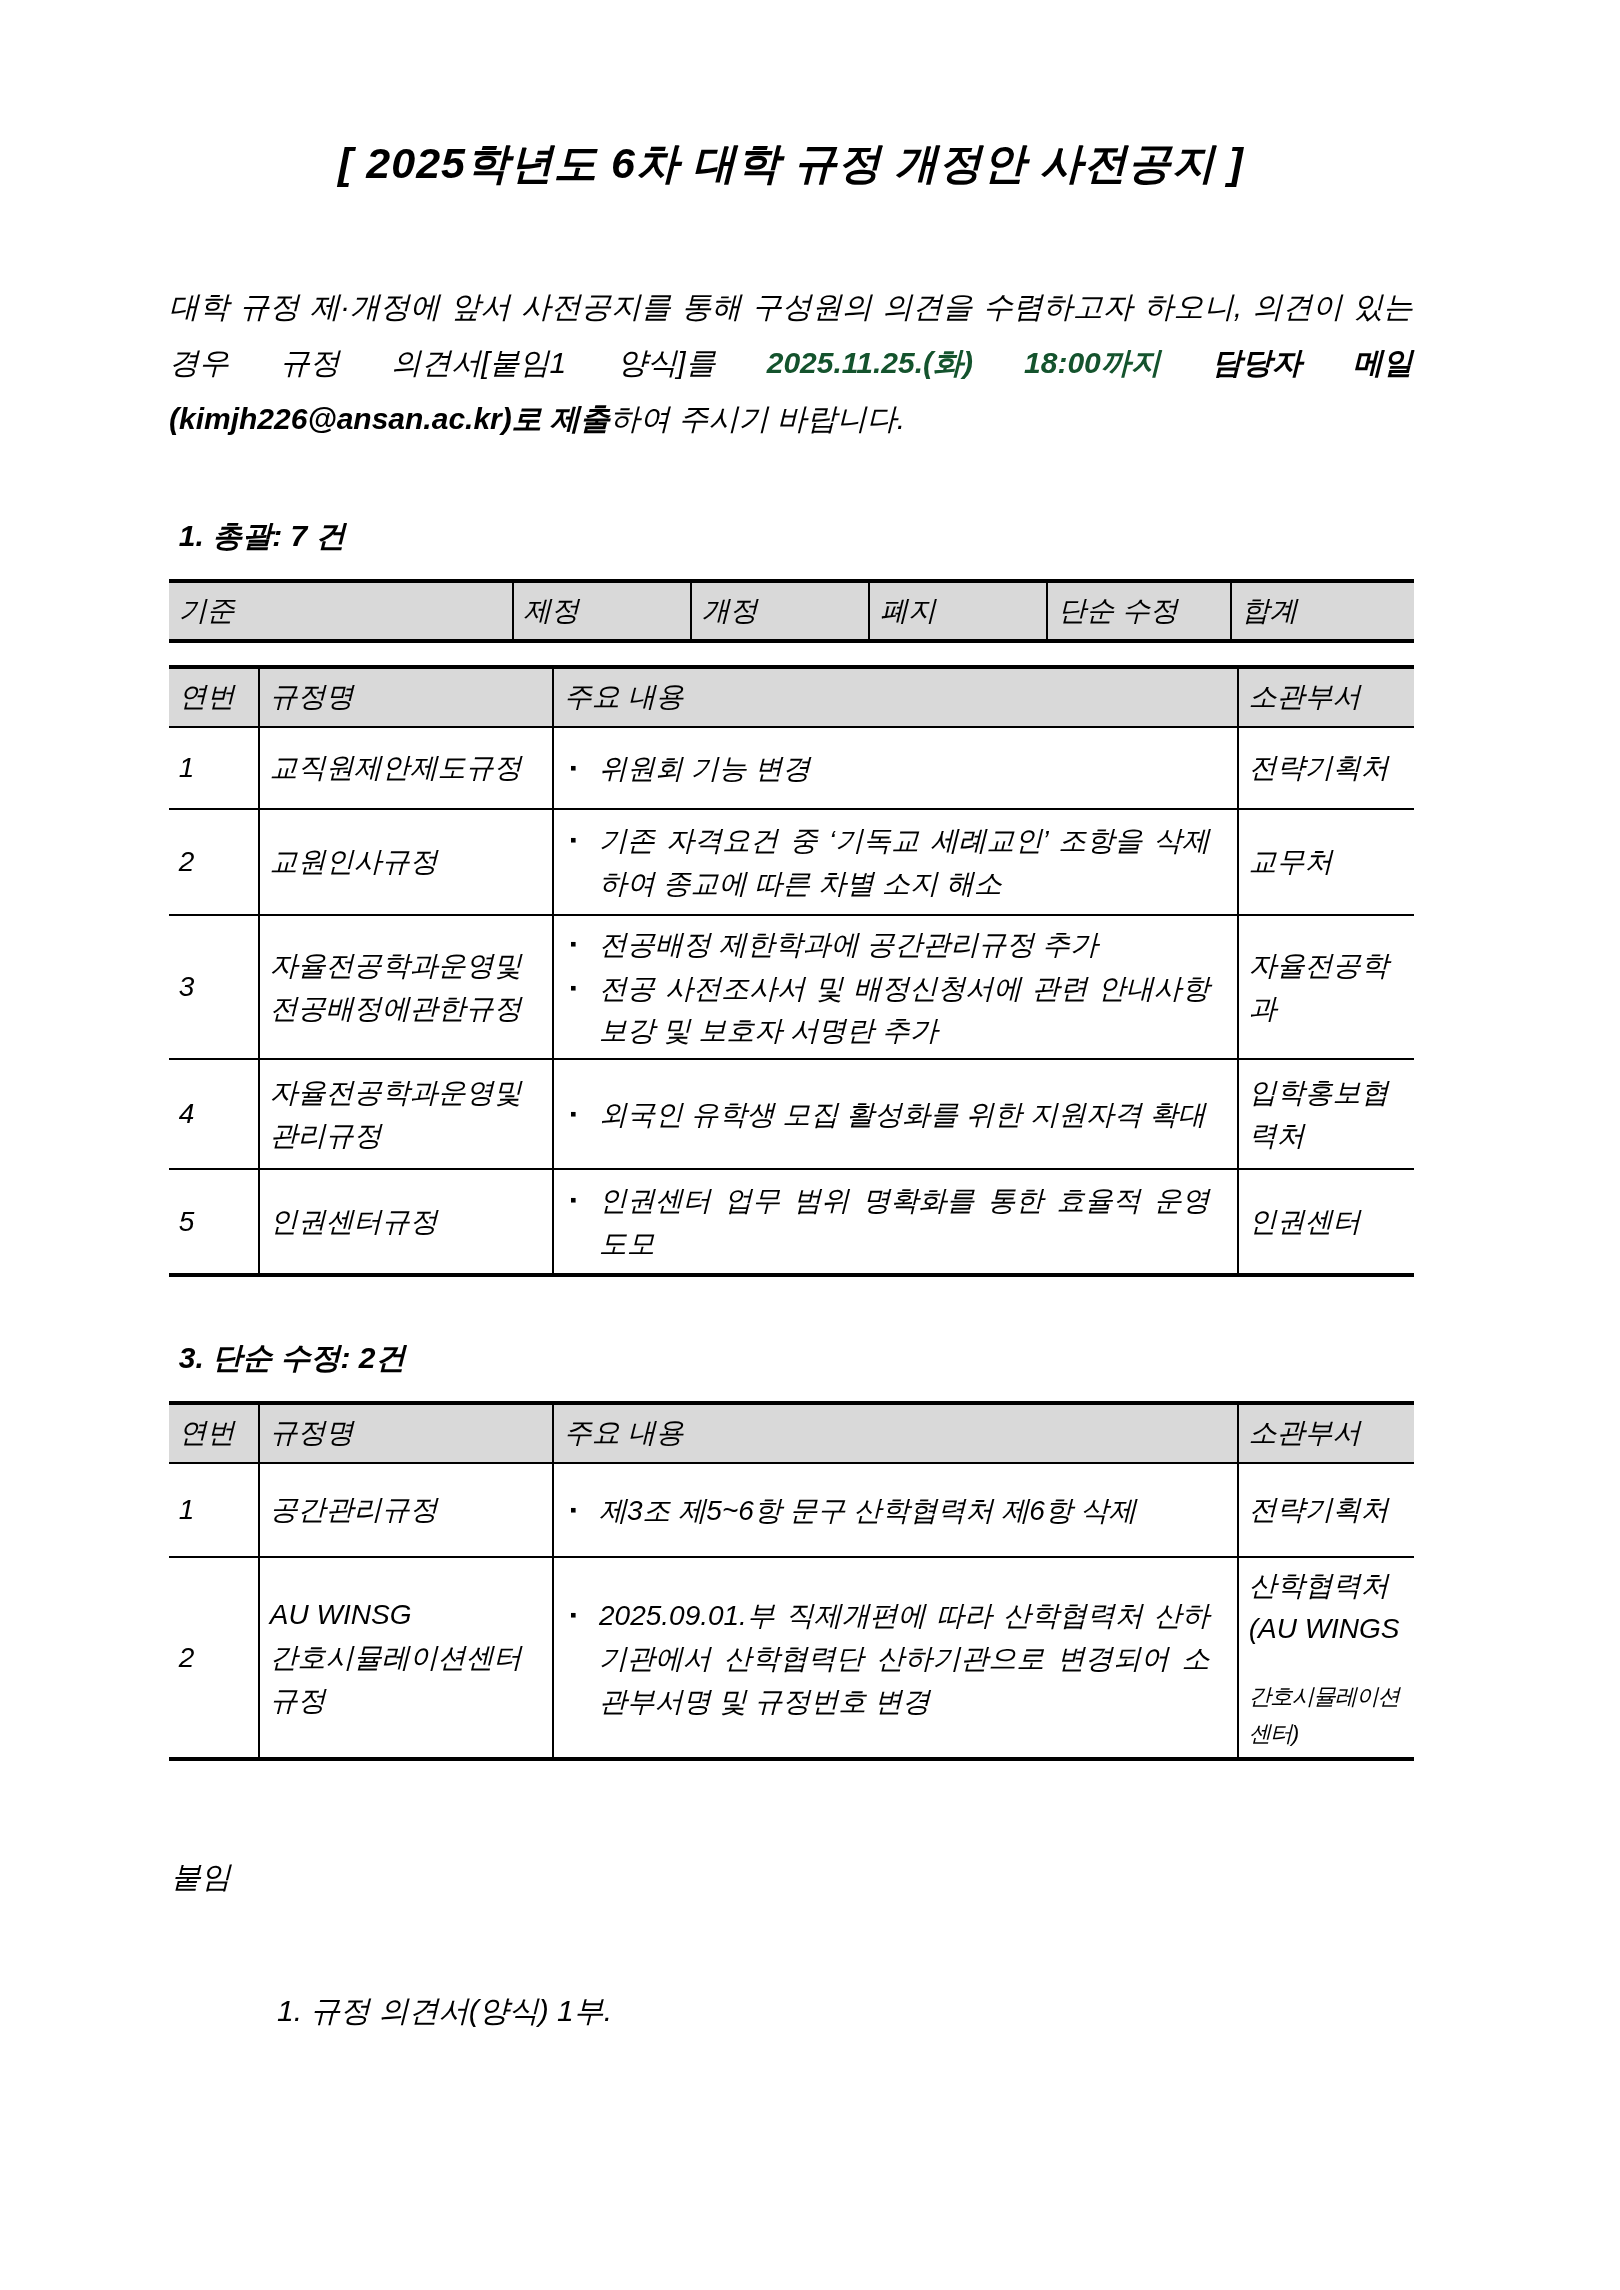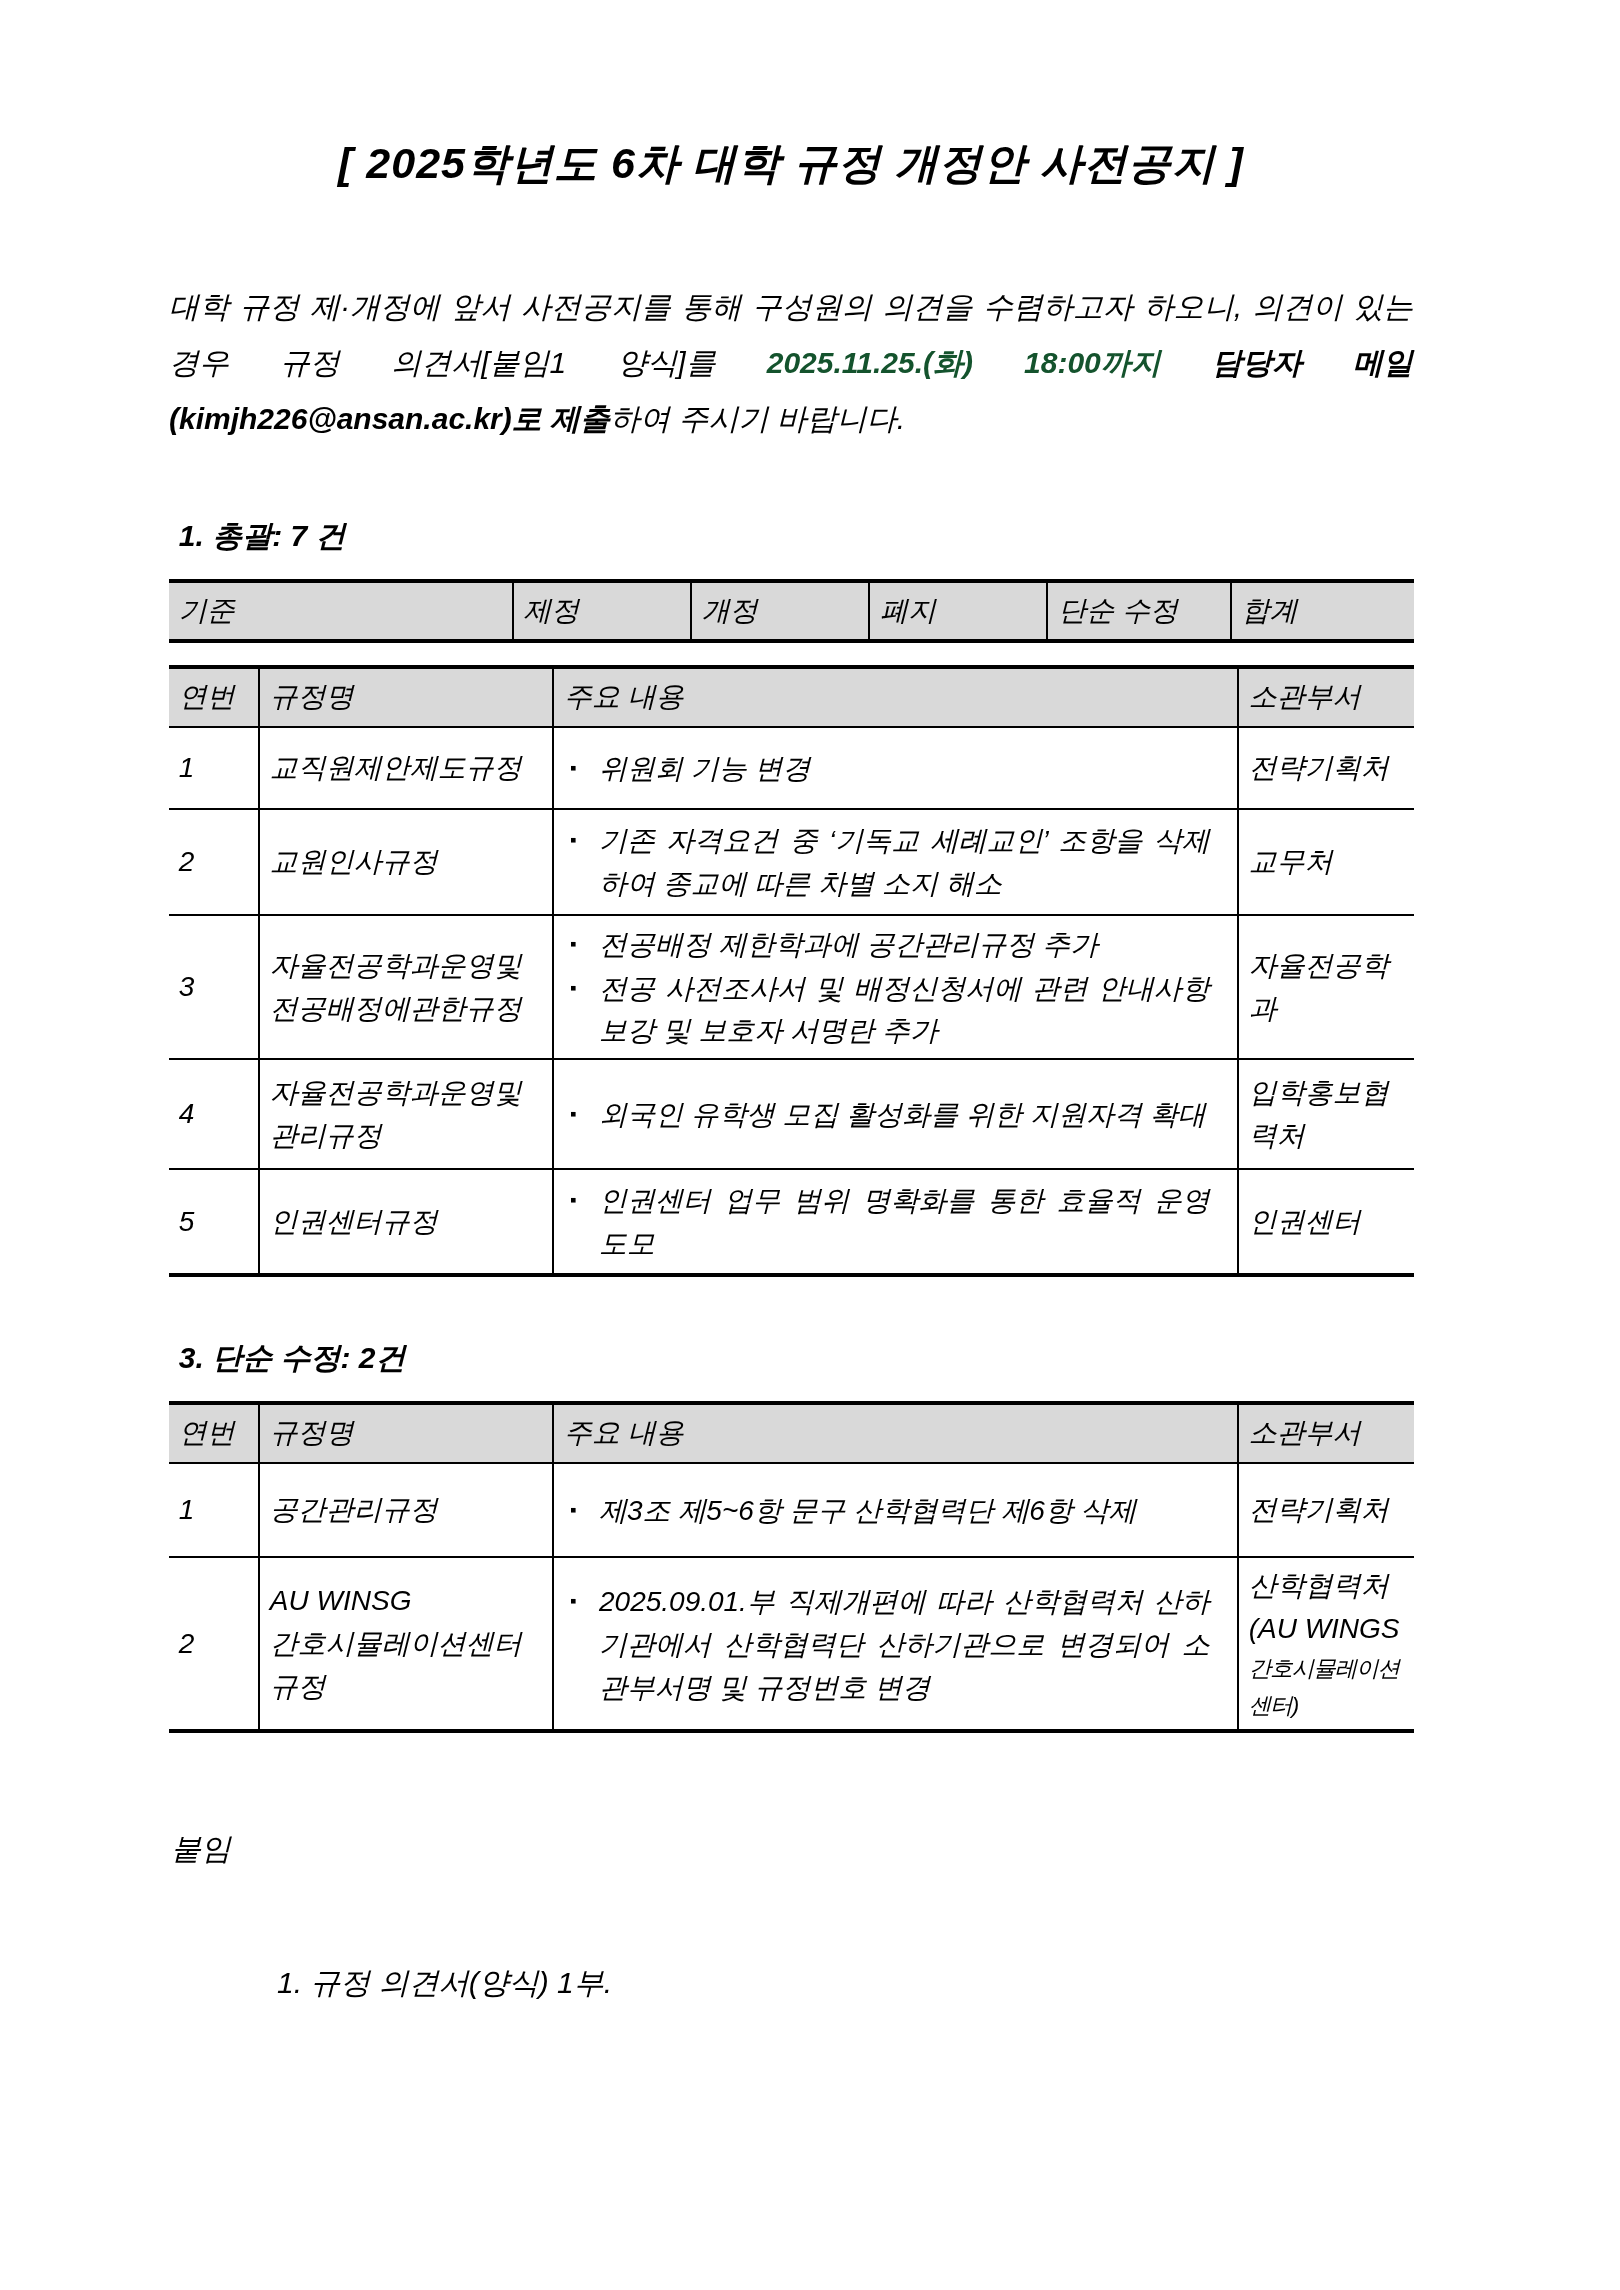--- a/index.html
+++ b/index.html
@@ -74,21 +74,21 @@
     text-align:justify;
   }
   .bullet{
     display:inline-block;
     text-indent:0;
     width:29px;
     font-size:18.6px;
     vertical-align:3.9px;
   }
   .name-line,.dept-line{line-height:43px;}
-  .dept-line.condensed{font-size:22.5px;letter-spacing:-1px;line-height:37px;}
+  .dept-line.condensed{font-size:22.5px;letter-spacing:-1px;line-height:37px;margin-top:28px;}
   .attach{
     display:flex;
     margin:82px 0 0 2px;
     font-size:30px;
     line-height:67px;
     white-space:pre-wrap;
   }
   .attach-label{width:106px;flex:0 0 auto;}
 </style>
 </head>
@@ -225,21 +225,21 @@
       <th>주요 내용</th>
       <th>소관부서</th>
     </tr>
 
     <tr style="height:94px;">
       <td>1</td>
       <td>
             <div class="name-line">공간관리규정</div>
           </td>
       <td class="c-content">
-        <div class="item"><span class="bullet">▪</span><span>제3조 제5~6항 문구 산학협력단 제6항 삭제</span></div>
+        <div class="item"><span class="bullet">▪</span><span>제3조 제5~6항 문구 산학협력처 제6항 삭제</span></div>
       </td>
       <td>
             <div class="dept-line">전략기획처</div>
           </td>
     </tr>
 
     <tr style="height:167px;">
       <td>2</td>
       <td>
         <div class="name-line">AU WINSG</div>

